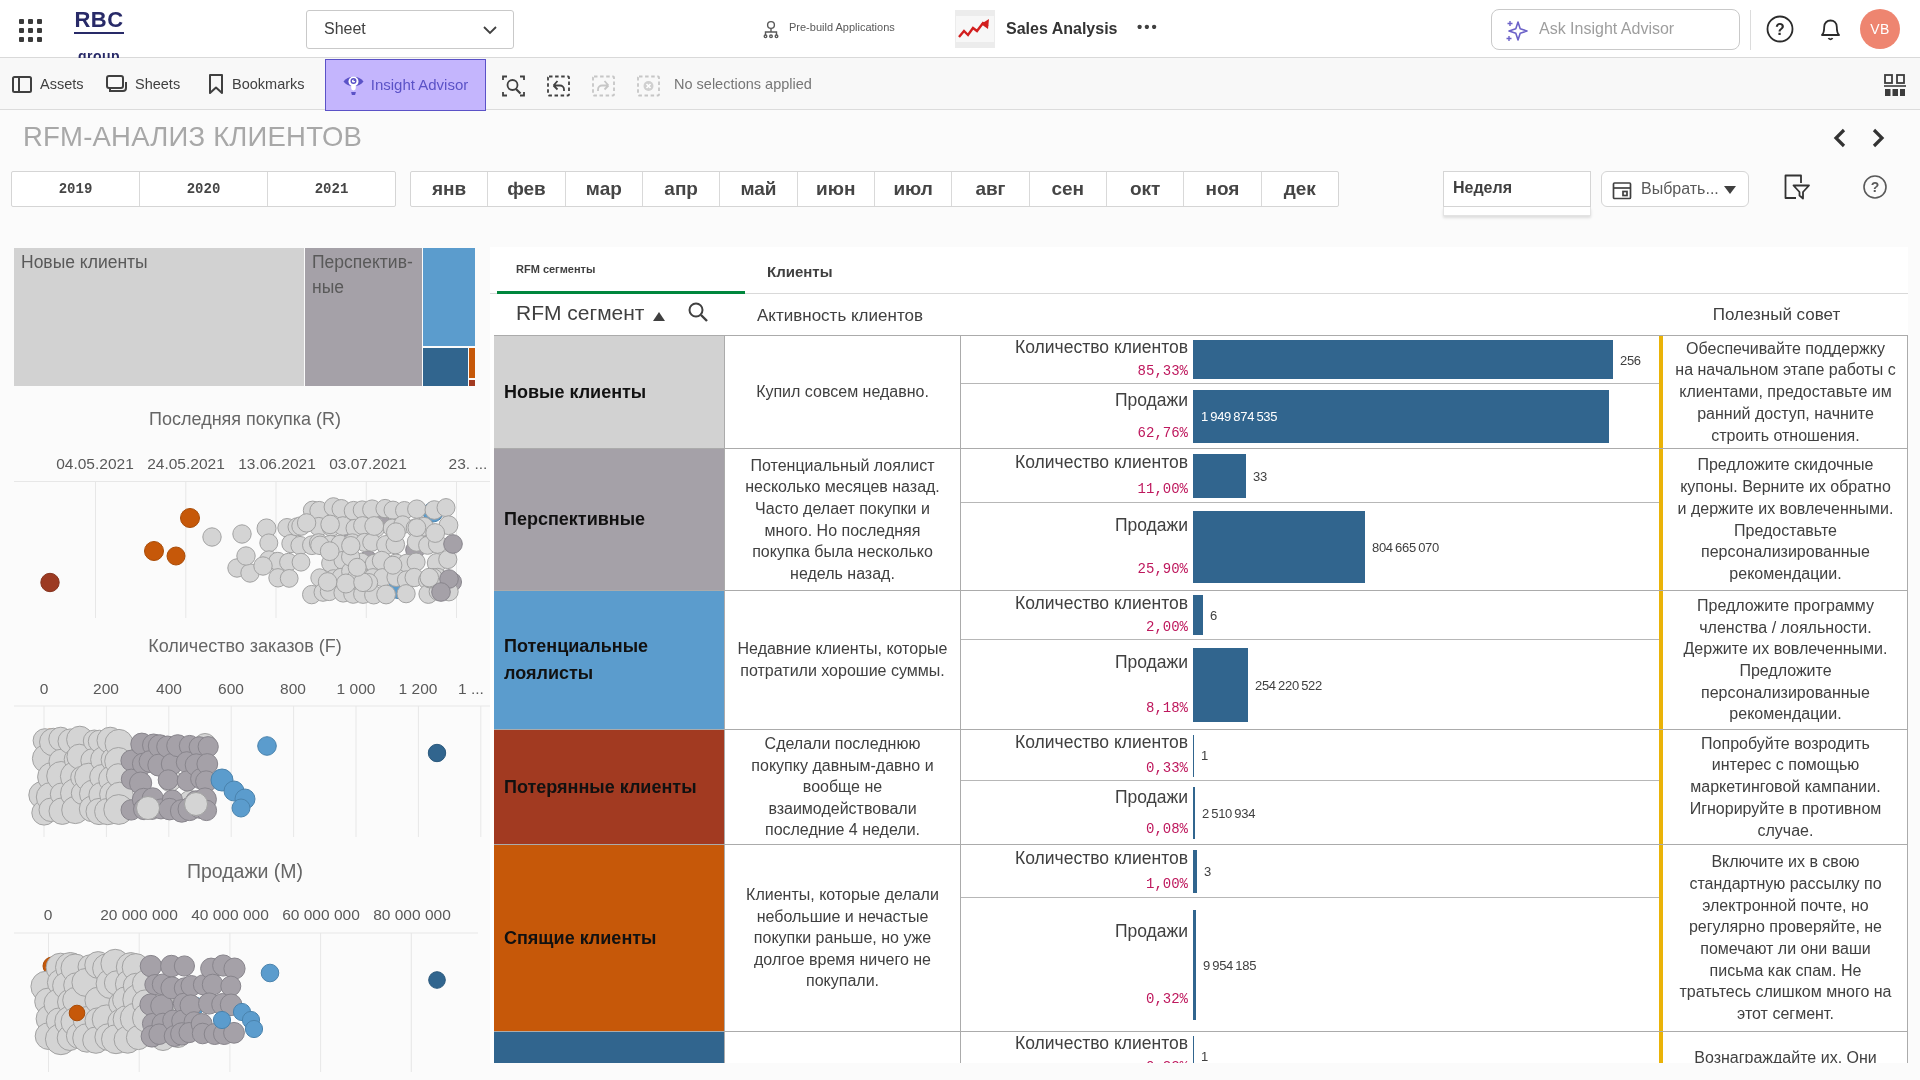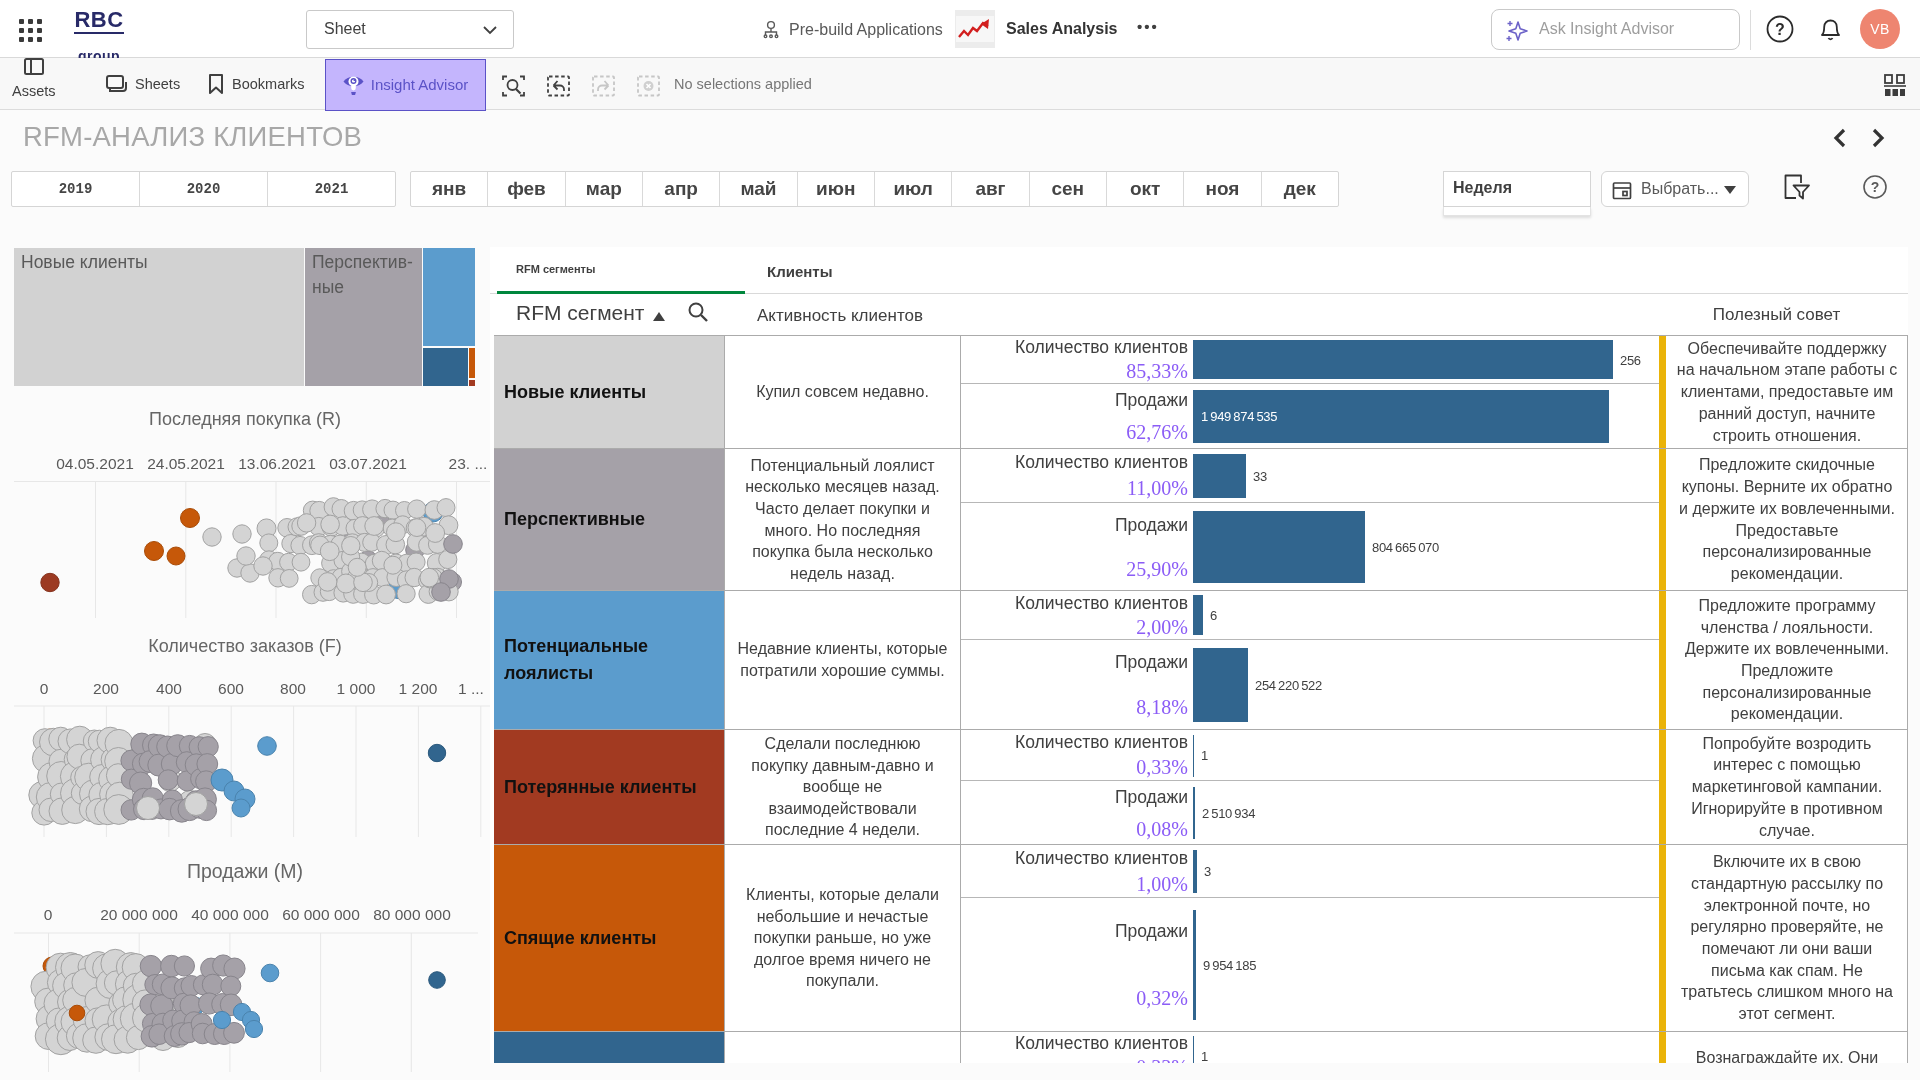--- a/index.html
+++ b/index.html
@@ -48,25 +48,25 @@
 #thead .h2 { position:absolute; left:267px; top:12px; font-size:17px; color:#404040; }
 #thead .h3 { position:absolute; left:1162px; top:11px; width:249px; text-align:center; font-size:17px; color:#404040; }
 #tbl { position:absolute; left:4px; top:88px; width:1414px; height:728px; border-top:1px solid #ababab; border-right:1px solid #ababab; overflow:hidden; }
 .trow { position:absolute; left:0; width:1414px; border-bottom:1px solid #ababab; }
 .seg { position:absolute; left:0; top:0; width:230px; height:100%; display:flex; align-items:center; padding:0 8px 0 10px; font-size:18px; font-weight:bold; color:#111; line-height:1.5; }
 .desc { position:absolute; left:230px; top:0; width:236px; height:100%; border-left:1px solid #ababab; display:flex; align-items:center; justify-content:center; text-align:center; font-size:16px; color:#404040; line-height:21.6px; padding:0 5px; }
 .met { position:absolute; left:466px; top:0; width:699px; height:100%; border-left:1px solid #ababab; }
 .mrow { position:relative; width:100%; }
 .mlab { position:absolute; left:0; top:0; width:227px; height:100%; display:flex; flex-direction:column; }
 .mname { flex:1; display:flex; align-items:center; justify-content:flex-end; font-size:17.5px; color:#404040; white-space:nowrap; }
-.mpct { flex:1; display:flex; align-items:center; justify-content:flex-end; font-family:Liberation Serif, serif; font-size:20px; color:#8b5cf6; }
+.mpct { flex:1; display:flex; align-items:center; justify-content:flex-end; font-family:Liberation Mono, monospace; font-size:14px; color:#be185d; }
 .bar { position:absolute; background:#31658e; }
 .blab { position:absolute; display:flex; align-items:center; font-size:13px; color:#404040; white-space:nowrap; letter-spacing:-0.3px; }
 .blab.in { color:#fff; }
-.tip { position:absolute; left:1165px; top:0; width:249px; height:100%; border-left:7px solid #eab308; display:flex; align-items:center; justify-content:center; text-align:center; font-size:16px; color:#404040; line-height:21.7px; padding:0 4px; }
+.tip { position:absolute; left:1165px; top:0; width:249px; height:100%; border-left:4px solid #eab308; display:flex; align-items:center; justify-content:center; text-align:center; font-size:16px; color:#404040; line-height:21.7px; padding:0 4px; }
 </style></head>
 <body>
 
 <div id="hdr">
   <svg class="abs" style="left:19px;top:19px" width="23" height="23" viewBox="0 0 23 23">
     <g fill="#3a3a3a">
       <rect x="0" y="0" width="5" height="5" rx="1"></rect>
         <rect x="9" y="0" width="5" height="5" rx="1"></rect>
         <rect x="18" y="0" width="5" height="5" rx="1"></rect>
       <rect x="0" y="9" width="5" height="5" rx="1"></rect>
@@ -90,21 +90,21 @@
   </div>
   <svg class="abs" style="left:762px;top:20px" width="18" height="19" viewBox="0 0 18 19">
     <g fill="none" stroke="#595959" stroke-width="1.4">
       <circle cx="9" cy="5" r="3.4"></circle>
       <path d="M9 8.5 V12 M9 12 H3.5 V15 M9 12 H14.5 V15"></path>
       <circle cx="3.5" cy="16.3" r="1.3"></circle>
         <circle cx="9" cy="16.3" r="1.3"></circle>
         <circle cx="14.5" cy="16.3" r="1.3"></circle>
     </g>
   </svg>
-  <div class="htx" style="left:789px;top:21px;font-size:16px;color:#595959;">Pre-build Applications</div>
+  <div class="htx" style="left:789px;top:21px;font-size:11px;color:#595959;">Pre-build Applications</div>
   <svg class="abs" style="left:955px;top:10px" width="40" height="38" viewBox="0 0 40 38">
     <rect x="0" y="0" width="40" height="38" fill="#ececec"></rect>
     <rect x="1" y="6" width="38" height="26" fill="#f7f7f7"></rect>
     <path d="M4 27 L9 21 L13 25 L18 18 L22 21 L28 13 L33 16" fill="none" stroke="#d21f1f" stroke-width="2.4"></path>
     <path d="M26 14 L34 9 L33 19 Z" fill="#d21f1f"></path>
   </svg>
   <div class="htx" style="left:1006px;top:20px;font-size:16px;font-weight:bold;color:#333;">Sales Analysis</div>
   <div class="htx" style="left:1137px;top:18px;font-size:15px;font-weight:bold;letter-spacing:2px;color:#404040;">•••</div>
   <div id="srch">
     <svg class="abs" style="left:12px;top:8px" width="26" height="26" viewBox="0 0 26 26">
@@ -124,21 +124,21 @@
   <svg class="abs" style="left:1817px;top:15px" width="27" height="28" viewBox="0 0 27 28">
     <g fill="none" stroke="#2b2b2b" stroke-width="1.8">
       <path d="M5 20 C7 18 7.2 15 7.2 12 C7.2 8 10 5.5 13.5 5.5 C17 5.5 19.8 8 19.8 12 C19.8 15 20 18 22 20 Z" stroke-linejoin="round"></path>
       <path d="M11.5 23 a2.2 2.2 0 0 0 4 0"></path>
     </g>
   </svg>
   <div id="avatar">VB</div>
 </div>
 
 <div id="tbar">
-  <div class="tbtn" style="left:12px;flex-direction:column;">
+  <div class="tbtn" style="left:12px;">
     <svg width="20" height="17" viewBox="0 0 20 17">
         <rect x="1" y="1" width="18" height="15" rx="1.5" fill="none" stroke="#404040" stroke-width="2"></rect>
         <line x1="7" y1="1" x2="7" y2="16" stroke="#404040" stroke-width="2"></line>
       </svg>
     <span>Assets</span>
   </div>
   <div class="tbtn" style="left:106px;">
     <svg width="21" height="18" viewBox="0 0 21 18">
         <rect x="1" y="1" width="16" height="12" rx="2" fill="none" stroke="#404040" stroke-width="2"></rect>
         <path d="M4 13 v3 h13 a3 3 0 0 0 3-3 v-6" fill="none" stroke="#404040" stroke-width="2"></path>

